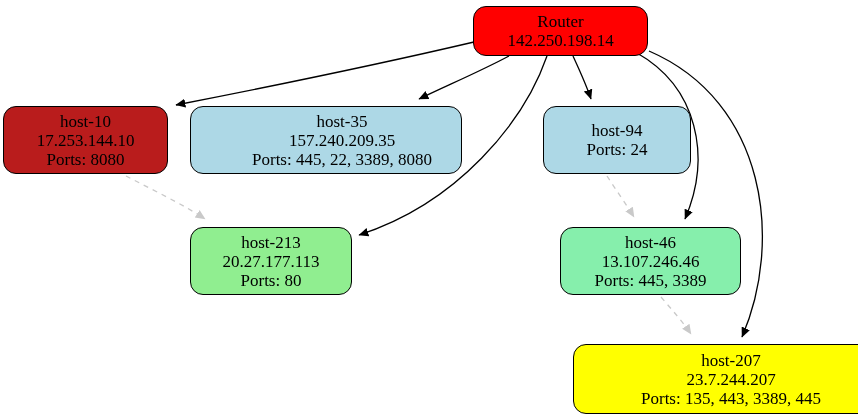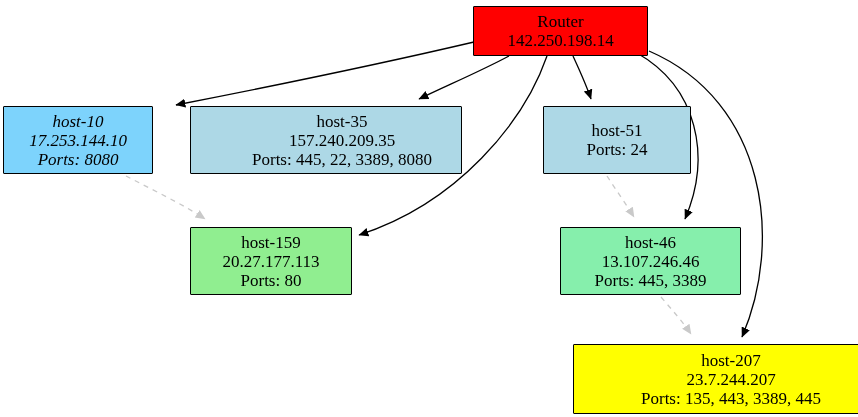--- a/index.html
+++ b/index.html
@@ -23,21 +23,21 @@
     height: 417px;
   }
   .edge {
     fill: none;
     stroke-width: 1.3;
   }
   .node {
     position: absolute;
     box-sizing: border-box;
     border: 1.4px solid #000000;
-    border-radius: 1px;
+    border-radius: 13px;
     display: flex;
     flex-direction: column;
     justify-content: center;
     align-items: center;
     text-align: center;
     color: #000000;
     font-size: 17px;
     line-height: 19px;
     white-space: nowrap;
   }
@@ -65,39 +65,39 @@
     <path class="edge" d="M126,176 C153,190 184,205 205,219" stroke="#c9c9c9" marker-end="url(#arrow-gray)" stroke-dasharray="5,5"></path>
     <path class="edge" d="M607,176 C616,190 626,204 634,217" stroke="#c9c9c9" marker-end="url(#arrow-gray)" stroke-dasharray="5,5"></path>
     <path class="edge" d="M661,297 C672,310 683,322 691,334" stroke="#c9c9c9" marker-end="url(#arrow-gray)" stroke-dasharray="5,5"></path>
   </svg>
 
   <div class="node" style="left: 473px; top: 6px; width: 175px; height: 50px; background: rgb(255, 0, 0);">
     <div>Router</div>
     <div>142.250.198.14</div>
   </div>
 
-  <div class="node" style="left: 3px; top: 106px; width: 150px; height: 68px; background: #7dd3fc; font-style: italic;">
+  <div class="node" style="left: 3px; top: 106px; width: 165px; height: 68px; background: #b91c1c;">
     <div>host-10</div>
     <div>17.253.144.10</div>
     <div>Ports: 8080</div>
   </div>
 
   <div class="node" style="left: 190px; top: 106px; width: 272px; height: 68px; background: rgb(173, 216, 230); padding-left: 32px;">
     <div>host-35</div>
     <div>157.240.209.35</div>
     <div>Ports: 445, 22, 3389, 8080</div>
   </div>
 
   <div class="node" style="left: 543px; top: 106px; width: 148px; height: 68px; background: rgb(173, 216, 230);">
-    <div>host-51</div>
+    <div>host-94</div>
     <div>Ports: 24</div>
   </div>
 
   <div class="node" style="left: 190px; top: 227px; width: 162px; height: 68px; background: rgb(144, 238, 144);">
-    <div>host-159</div>
+    <div>host-213</div>
     <div>20.27.177.113</div>
     <div>Ports: 80</div>
   </div>
 
   <div class="node" style="left: 560px; top: 227px; width: 181px; height: 68px; background: #86efac;">
     <div>host-46</div>
     <div>13.107.246.46</div>
     <div>Ports: 445, 3389</div>
   </div>
 

